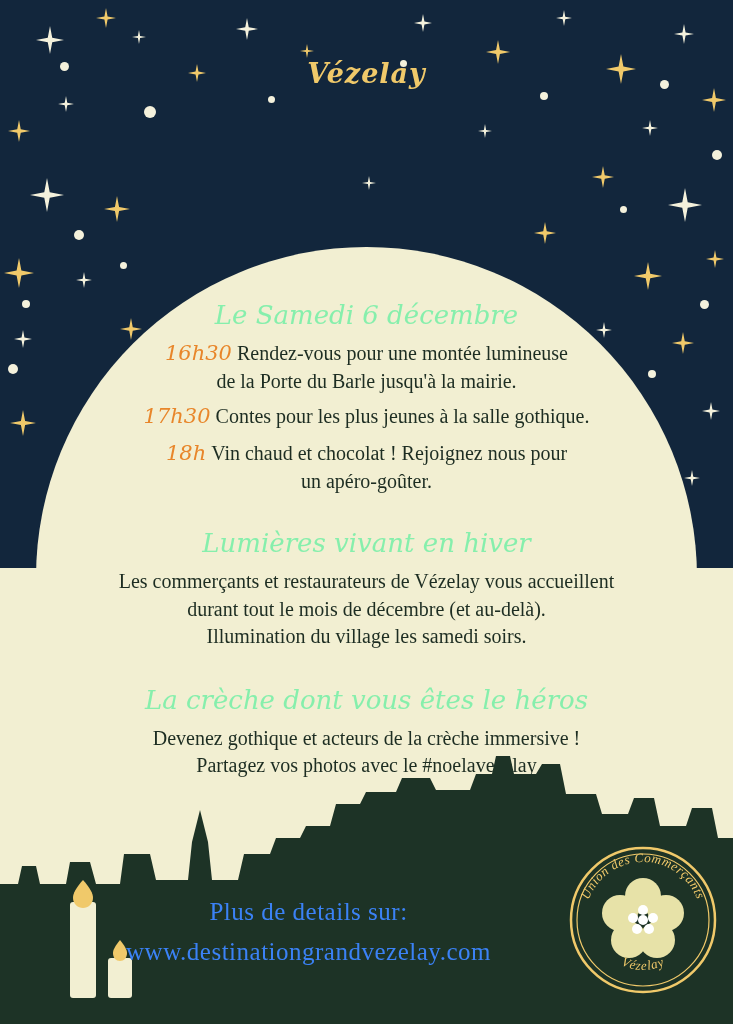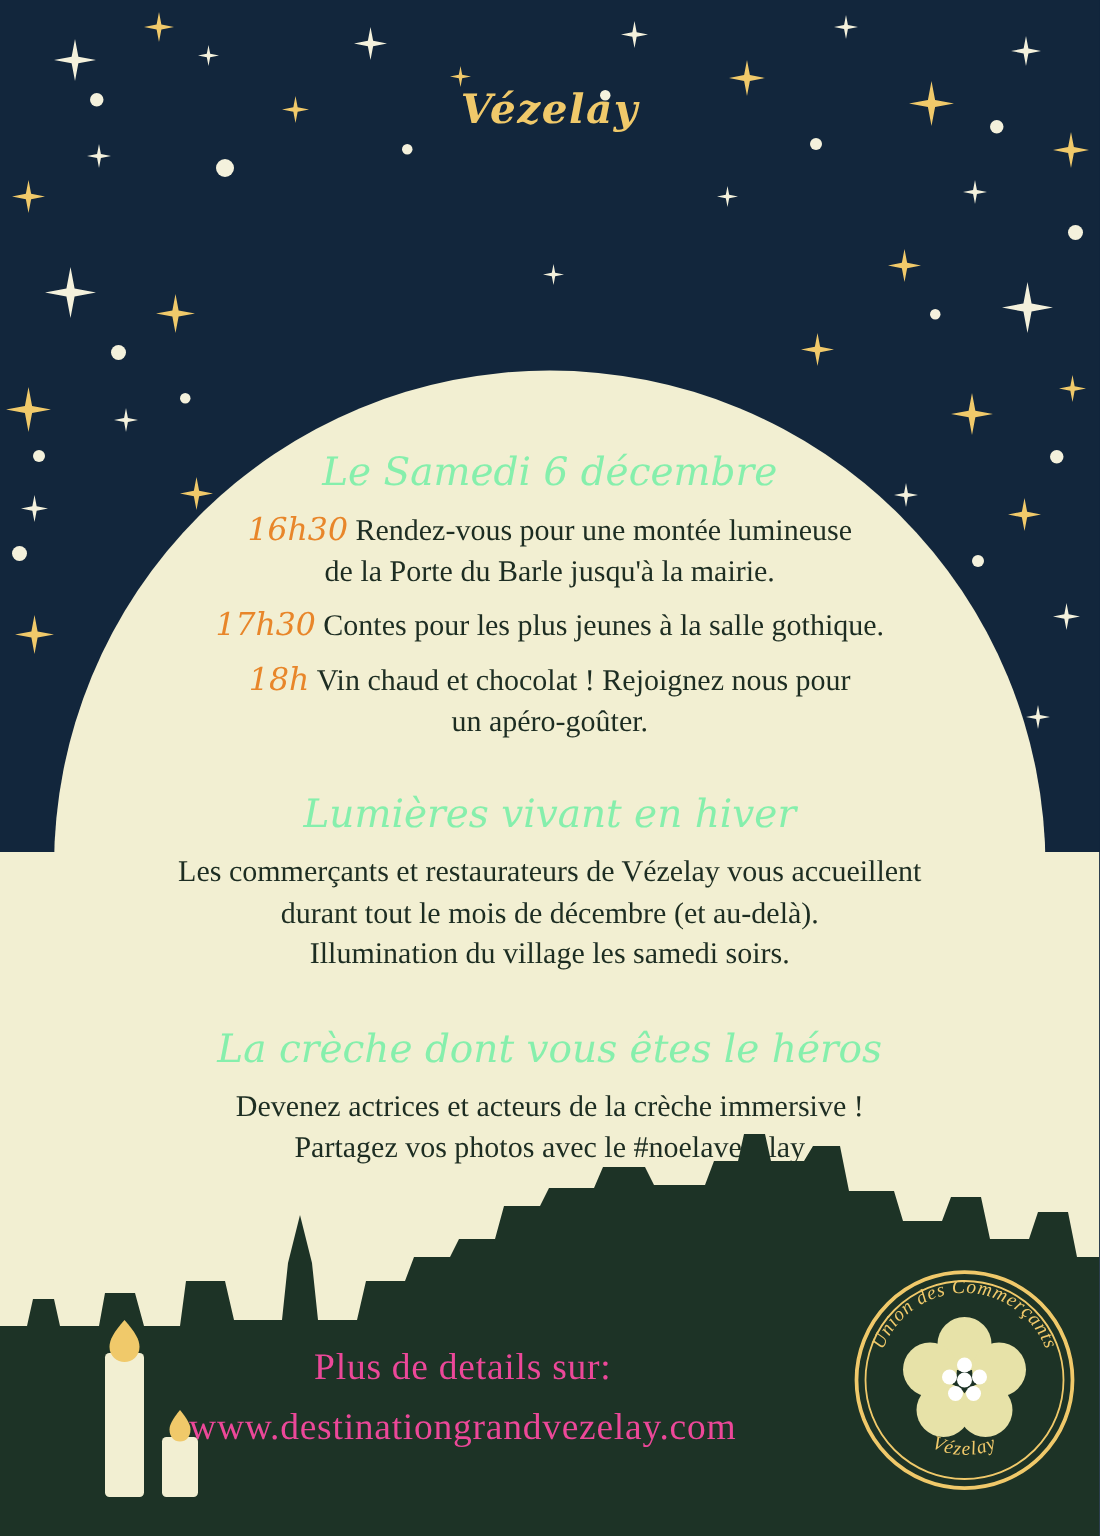--- a/index.html
+++ b/index.html
@@ -151,21 +151,21 @@
   }
 
   
   .footer {
     position: absolute;
     left: 0;
     bottom: 58px;
     width: 617px;
     text-align: center;
     z-index: 9;
-    color: #ec4899;
+    color: #3b82f6;
   }
   .footer-line1 {
     font-size: 25px;
     letter-spacing: 0.5px;
     margin-bottom: 12px;
   }
   .footer-line2 {
     font-size: 25px;
     letter-spacing: 0.5px;
   }
@@ -278,21 +278,21 @@
 
     <div class="section gap-top">
       <div class="heading">Lumières vivant en hiver</div>
       <div class="body-line">Les commerçants et restaurateurs de Vézelay vous accueillent</div>
       <div class="body-line">durant tout le mois de décembre (et au-delà).</div>
       <div class="body-line">Illumination du village les samedi soirs.</div>
     </div>
 
     <div class="section gap-top">
       <div class="heading">La crèche dont vous êtes le héros</div>
-      <div class="body-line">Devenez actrices et acteurs de la crèche immersive !</div>
+      <div class="body-line">Devenez gothique et acteurs de la crèche immersive !</div>
       <div class="body-line">Partagez vos photos avec le #noelavezelay</div>
     </div>
 
   </div>
 
   <svg class="skyline" viewBox="0 0 733 290" preserveAspectRatio="none">
     <path fill="#1d3326" d="M0,290 L0,150 L18,150 L22,132 L36,132 L40,150 L66,150 L70,128 L90,128 L96,150 L120,150
       L124,120 L150,120 L156,146 L188,146 L192,108 L200,76 L208,108 L212,146 L238,146
       L244,120 L270,120 L276,104 L300,104 L306,92 L330,92 L336,70 L360,70 L366,58 L396,58
       L402,44 L430,44 L436,56 L470,56 L476,40 L492,40 L496,22 L510,22 L514,40 L536,40

